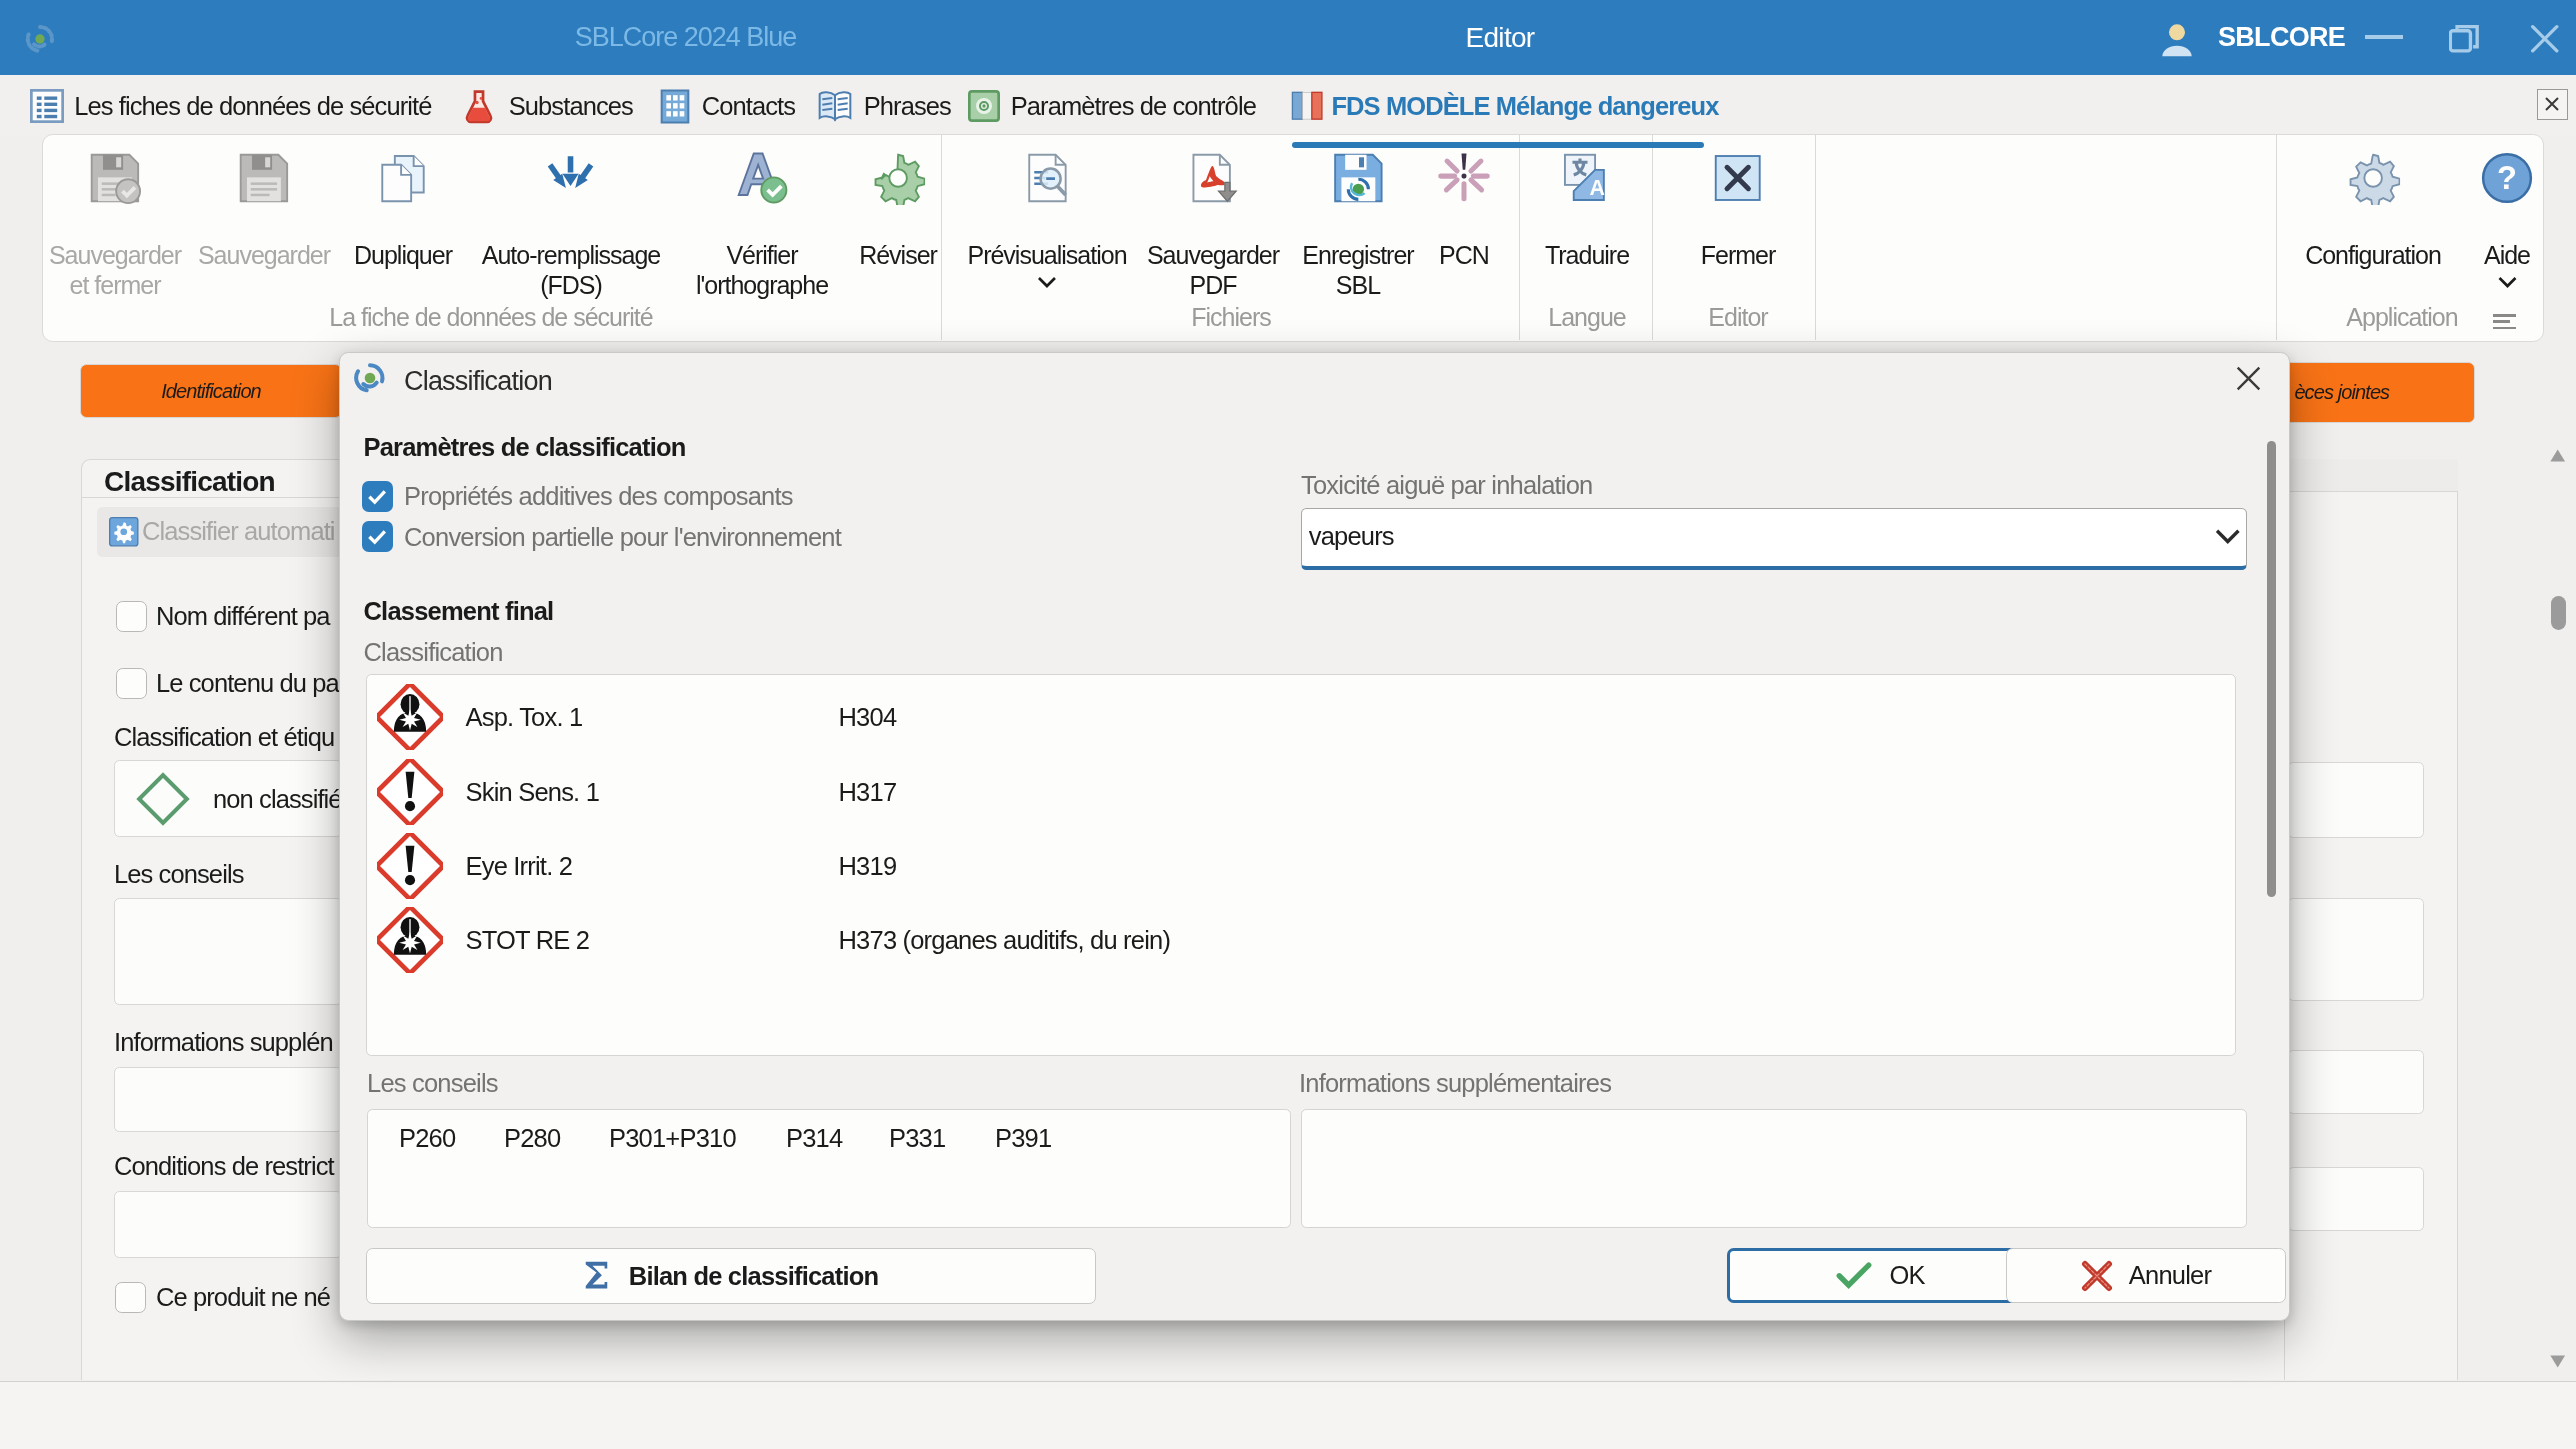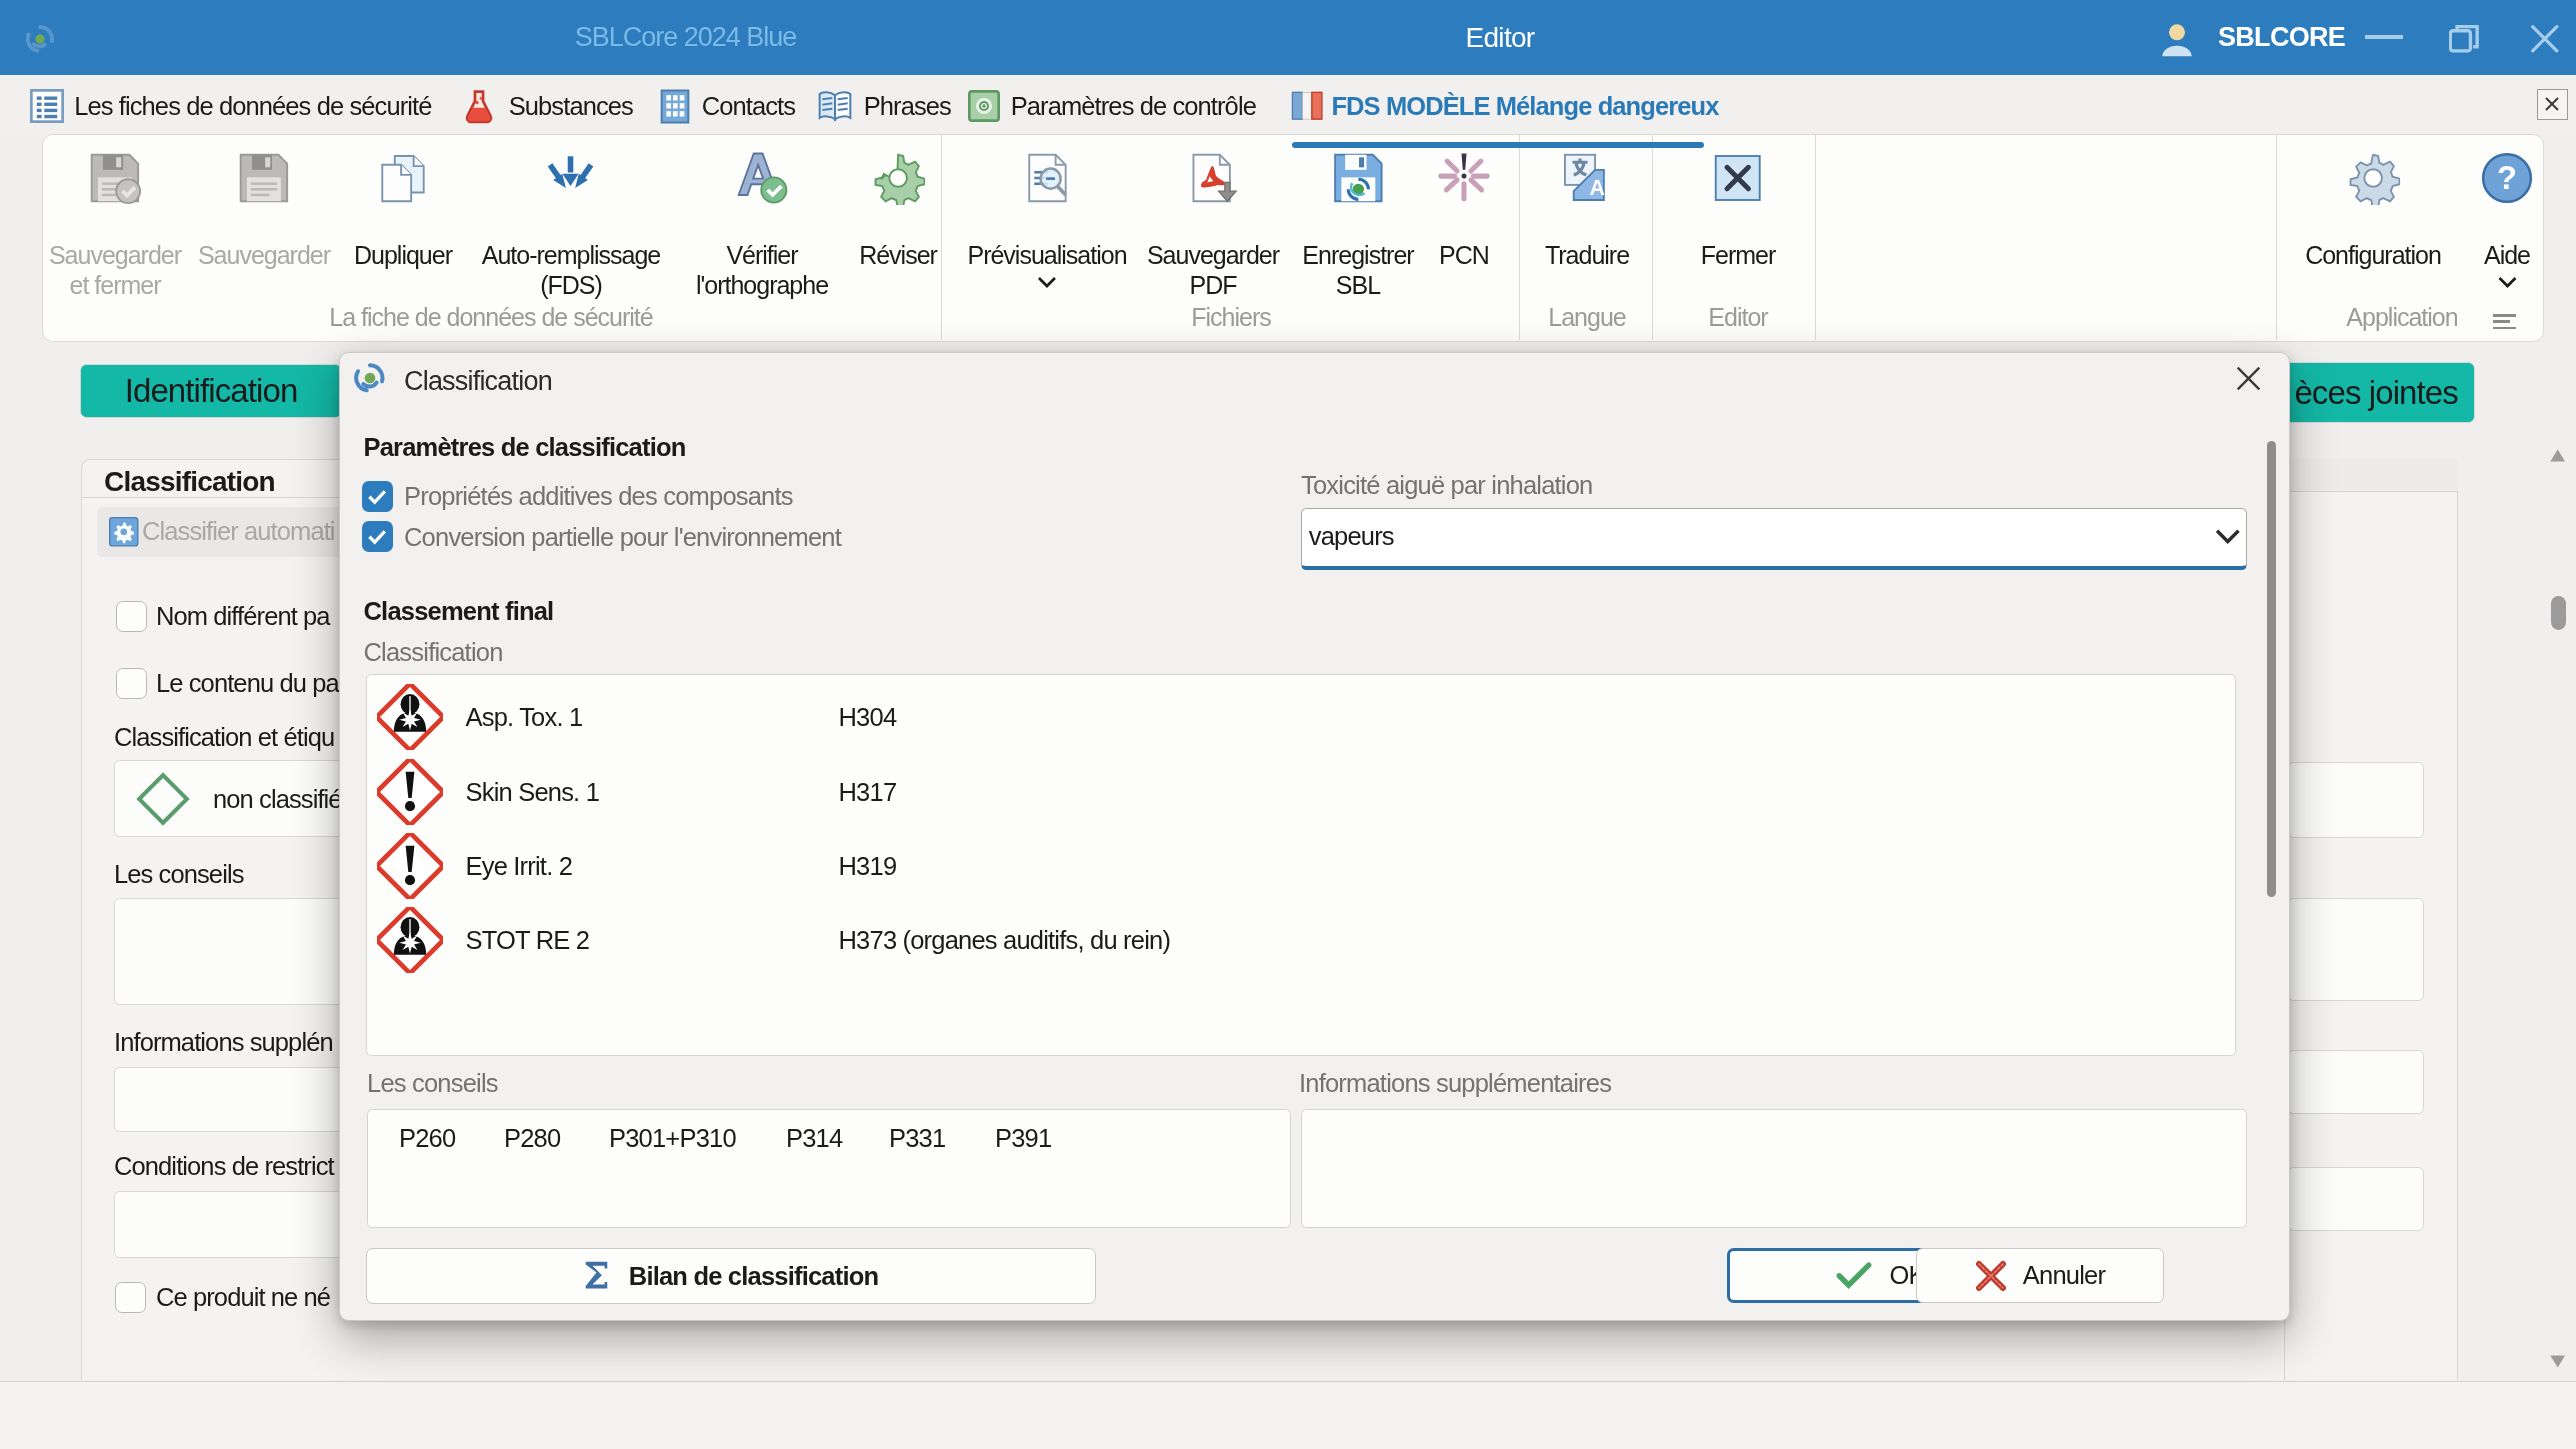--- a/index.html
+++ b/index.html
@@ -23,21 +23,21 @@
 .rsep { position:absolute; top:0px; width:1.3px; height:205px; background:#dbdad8; }
 .rlabel { position:absolute; top:168px; font-size:25px; letter-spacing:-1px; color:#9c9b99; text-align:center; transform:translateX(-50%); white-space:nowrap; }
 .rbi { position:absolute; text-align:center; transform:translateX(-50%); }
 .rbi svg { display:block; margin-left:auto; margin-right:auto; }
 .rbi .ric { height:54px; width:auto; margin-bottom:35px; }
 .rbi .rtx { font-size:25px; letter-spacing:-1px; line-height:30px; color:#1b1b1b; white-space:pre;margin-top:10px; }
 .rbi.dis .rtx { color:#a9a8a6; }
 #rhamb { position:absolute; left:2450px; top:176px; width:25.5px; }
 
 #content { position:absolute; left:0; top:342px; width:2576px; height:1038px; background:#f0efee; }
-.tabbtn { position:absolute; background:#14b8a6; border:1.3px solid #d8d7d5; border-radius:6.7px; font-size:33px; letter-spacing:-0.9px; display:flex; align-items:center; justify-content:center; color:#1b1b1b; }
+.tabbtn { position:absolute; background:#f97316; border:1.3px solid #d8d7d5; border-radius:6.7px; font-size:20px; letter-spacing:-0.9px; display:flex; align-items:center; justify-content:center; color:#1b1b1b;font-style:italic; }
 #lcard { position:absolute; left:81px; top:459px; width:2376px; height:921px; background:#f4f3f2; border:1.3px solid #d8d7d5; border-radius:9.4px 9.4px 0 0; border-bottom:none; }
 #lcardhead { position:absolute; left:81px; top:459px; width:2376px; height:39px; border-bottom:1.3px solid #d8d7d5; }
 .lbl40 { font-size:25.5px; letter-spacing:-0.9px; color:#1b1b1b; white-space:nowrap; }
 .wbox { position:absolute; background:#fcfcfb; border:1.3px solid #d8d7d5; border-radius:5.4px; }
 .cb { position:absolute; width:31px; height:31px; background:#fdfdfc; border:1.3px solid #b9b8b6; border-radius:6.7px; }
 #footer { position:absolute; left:0; top:1381px; width:2576px; height:68px; background:#f5f4f3; border-top:1.3px solid #d2d1cf; }
 
 #dialog { position:absolute; left:339px; top:352px; width:1951px; height:969px; background:#f2f1ef; border:1.3px solid #c9c8c6; border-radius:9.4px; box-shadow:0 17.4px 47px rgba(0,0,0,0.32), 0 4px 12px rgba(0,0,0,0.16); }
 #dlgtitle { position:absolute; left:64px; top:13.4px; font-size:27px; letter-spacing:-0.8px; color:#2b2b2b; }
 #dlgclose { position:absolute; left:1895px; top:12px; width:27px; height:27px; }
@@ -508,21 +508,21 @@
         <path d="M4 4 h32 v10 h-4 v-4 H14 l14 14 -14 14 h18 v-4 h4 v10 H4 v-4 l16 -20 L4 8 z" fill="#3f6fa5"></path>
       </svg>
     Bilan de classification
   </div>
   <div class="dbtn" style="left:1387px;top:895px;width:306px;height:55px;border:3.4px solid #2c6da5">
     <svg width="38" height="29.5" viewBox="0 0 56 44" style="margin-right:16px">
         <path d="M6 22 l14 14 L50 6" fill="none" stroke="#4aa564" stroke-width="8" stroke-linecap="round"></path>
       </svg>
     OK
   </div>
-  <div class="dbtn" style="left:1576px;top:895px;width:248px;height:55px">
+  <div class="dbtn" style="left:1666px;top:895px;width:280px;height:55px">
     <svg width="32" height="32" viewBox="0 0 48 48" style="margin-right:16px">
         <path d="M6 6 L42 42 M42 6 L6 42" stroke="#c0392b" stroke-width="9" stroke-linecap="round"></path>
         <path d="M6 6 L42 42 M42 6 L6 42" stroke="#e8907f" stroke-width="2" stroke-linecap="round" stroke-dasharray="4 3"></path>
       </svg>
     Annuler
   </div>
   <div id="dscroll"></div>
 </div>
 
 

